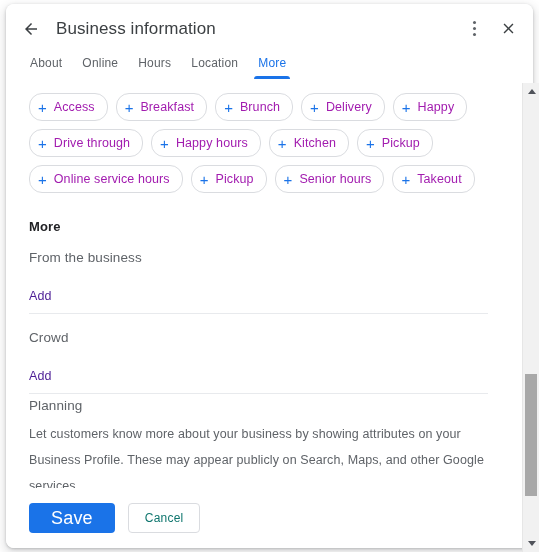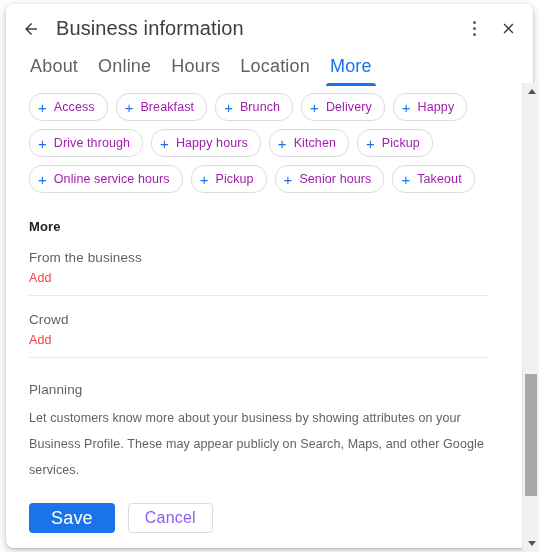--- a/index.html
+++ b/index.html
@@ -64,21 +64,21 @@
   }
   .back-btn {
     width: 34px; height: 34px;
     margin-left: 8px;
     border-radius: 50%;
     display: flex; align-items: center; justify-content: center;
     cursor: pointer;
   }
   .dlg-title {
     margin-left: 8px;
-    font-size: 20px;
+    font-size: 17px;
     color: #3c4043;
     letter-spacing: .1px;
   }
   .header-actions {
     position: absolute;
     right: 8px; top: 50%;
     transform: translateY(-50%);
     display: flex;
     align-items: center;
   }
@@ -101,21 +101,21 @@
     position: relative;
     height: 33px;
     flex: 0 0 33px;
     display: flex;
     align-items: flex-start;
     padding-left: 14px;
     background: #ffffff;
   }
   .tab {
     position: relative;
-    font-size: 18px;
+    font-size: 12px;
     color: #5f6368;
     padding: 3px 10px 9px 10px;
     cursor: pointer;
     letter-spacing: .2px;
     white-space: nowrap;
     text-align: center;
   }
   .tab.active { color: #1a73e8; font-weight: 500; }
   .tab.active::after {
     content: "";
@@ -185,37 +185,37 @@
     letter-spacing: .1px;
   }
   .attr-block { padding-top: 16px; padding-bottom: 9px; }
   .attr-name {
     font-size: 13.5px;
     color: #5f6368;
     letter-spacing: .1px;
   }
   .attr-add {
     font-size: 12.5px;
-    color: #ef4444;
-    margin-top: 6px;
+    color: #4c1d95;
+    margin-top: 24px;
     cursor: pointer;
     display: inline-block;
     letter-spacing: .1px;
     text-align: center;
   }
   .divider {
     height: 1px;
     background: #e8eaed;
     margin: 0 23px;
   }
 
   .planning-title {
     font-size: 13.5px;
     color: #5f6368;
-    margin-top: 24px;
+    margin-top: 4px;
     letter-spacing: .1px;
   }
   .planning-desc {
     font-size: 12.5px;
     color: #5f6368;
     line-height: 26px;
     margin-top: 8px;
     max-width: 460px;
     letter-spacing: .1px;
   }
@@ -266,22 +266,22 @@
     border: none;
     border-radius: 4px;
     padding: 0 22px;
     cursor: pointer;
     letter-spacing: .2px;
     font-family: "Liberation Sans", sans-serif;
   }
   .btn-cancel {
     height: 30px;
     background: #ffffff;
-    color: #8b5cf6;
-    font-size: 16px;
+    color: #0f766e;
+    font-size: 12px;
     font-weight: 500;
     border: 1px solid #dadce0;
     border-radius: 4px;
     padding: 0 16px;
     margin-left: 13px;
     cursor: pointer;
     letter-spacing: .2px;
     font-family: "Liberation Sans", sans-serif;
   }
 

